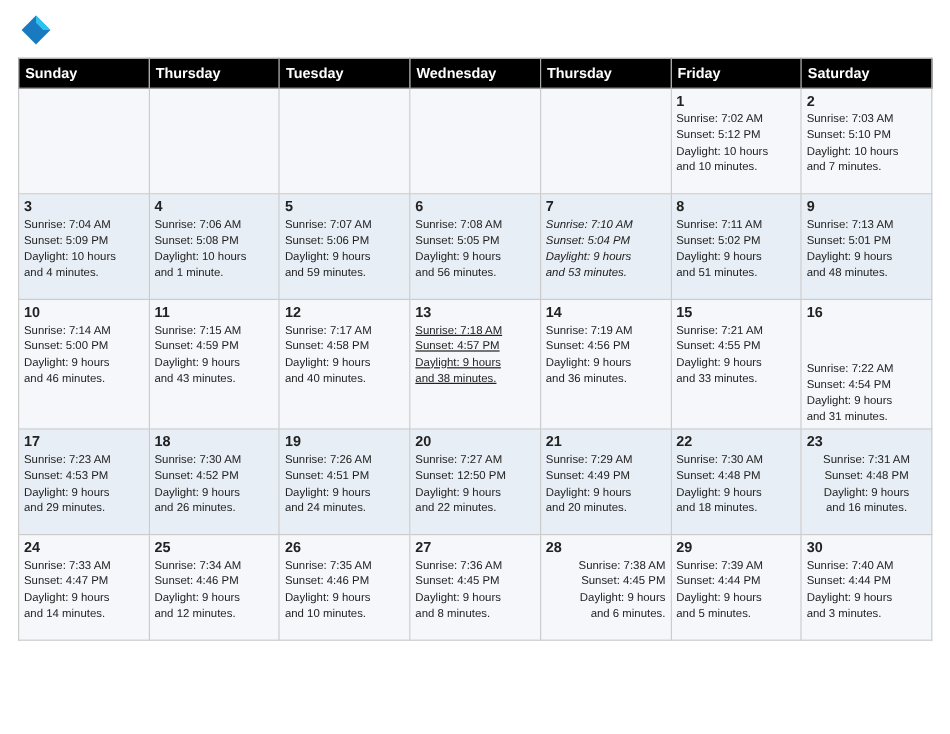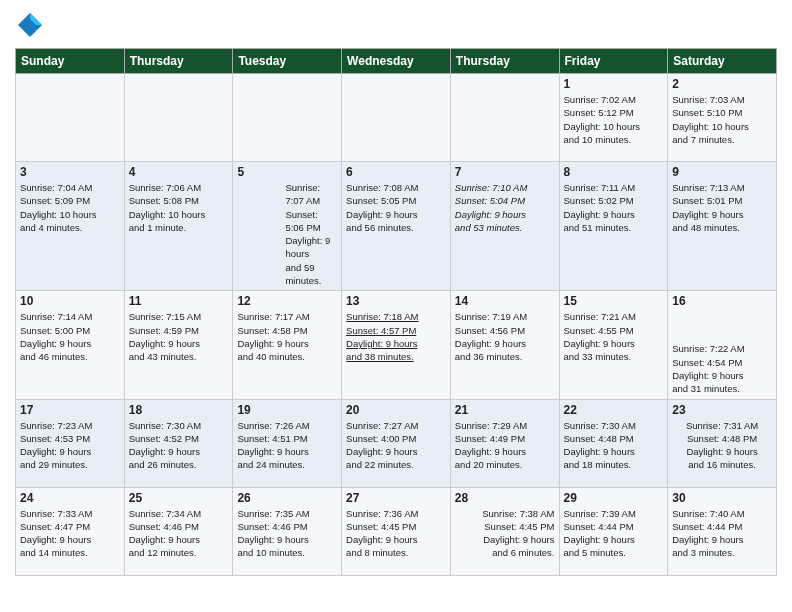--- a/index.html
+++ b/index.html
@@ -56,21 +56,21 @@
     .location-title {
       font-size: 16px;
       color: #444;
     }
     .calendar {
       width: 100%;
       border-collapse: collapse;
       table-layout: fixed;
     }
     .calendar thead th {
-      background: #14532d;
+      background: #000000;
       color: #fff;
       text-align: left;
       padding: 5px 5px;
       font-size: 12px;
       font-weight: bold;
       border: 1px solid #aaa;
     }
     .calendar tbody td {
       vertical-align: top;
       border: 1px solid #ccc;
@@ -164,21 +164,21 @@
           </td>
           <td>
             <span class="day-number">4</span>
             <div class="day-info" style="white-space: pre-line;">Sunrise: 7:06 AM
 Sunset: 5:08 PM
 Daylight: 10 hours
 and 1 minute.</div>
           </td>
           <td>
             <span class="day-number">5</span>
-            <div class="day-info" style="white-space: pre-line; margin-left: 48px;">Sunrise: 7:07 AM
+            <div class="day-info" style="white-space: pre-line;">Sunrise: 7:07 AM
 Sunset: 5:06 PM
 Daylight: 9 hours
 and 59 minutes.</div>
           </td>
           <td>
             <span class="day-number">6</span>
             <div class="day-info" style="white-space: pre-line;">Sunrise: 7:08 AM
 Sunset: 5:05 PM
 Daylight: 9 hours
 and 56 minutes.</div>
@@ -274,21 +274,21 @@
           <td>
             <span class="day-number">19</span>
             <div class="day-info" style="white-space: pre-line;">Sunrise: 7:26 AM
 Sunset: 4:51 PM
 Daylight: 9 hours
 and 24 minutes.</div>
           </td>
           <td>
             <span class="day-number">20</span>
             <div class="day-info" style="white-space: pre-line;">Sunrise: 7:27 AM
-Sunset: 4:00 PM
+Sunset: 12:50 PM
 Daylight: 9 hours
 and 22 minutes.</div>
           </td>
           <td>
             <span class="day-number">21</span>
             <div class="day-info" style="white-space: pre-line;">Sunrise: 7:29 AM
 Sunset: 4:49 PM
 Daylight: 9 hours
 and 20 minutes.</div>
           </td>

